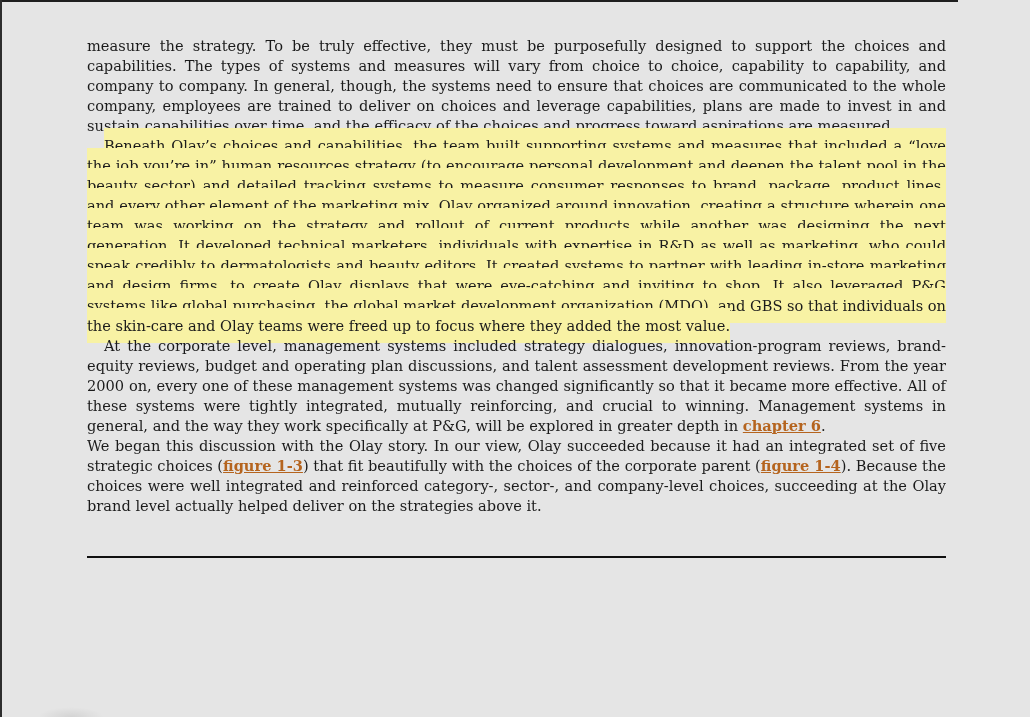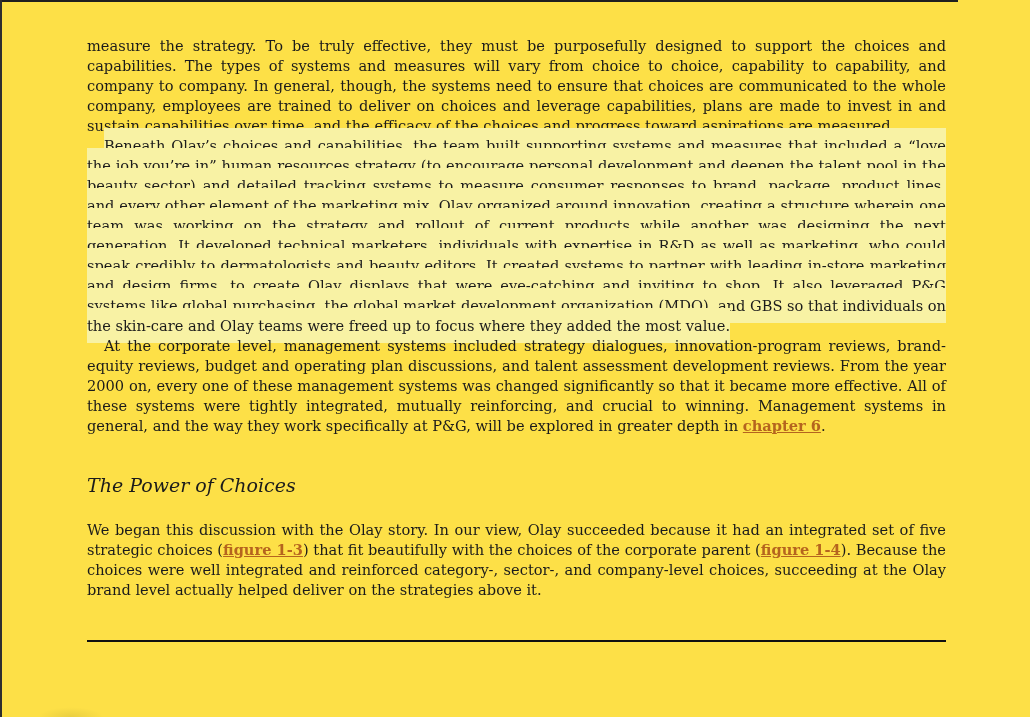--- a/index.html
+++ b/index.html
@@ -4,21 +4,21 @@
 <style>
   html, body {
     margin: 0;
     padding: 0;
     background: #ffffff;
   }
   .screen {
     position: relative;
     width: 1030px;
     height: 717px;
-    background: #fde047;
+    background: #e5e5e5;
     overflow: hidden;
     font-family: "DejaVu Serif", serif;
   }
   .top-border {
     position: absolute;
     top: 0;
     left: 0;
     width: 958px;
     height: 2px;
     background: #1f1f1f;
@@ -91,21 +91,20 @@
   <div class="left-border"></div>
 
   <div class="content">
 
     <p>measure the strategy. To be truly effective, they must be purposefully designed to support the choices and capabilities. The types of systems and measures will vary from choice to choice, capability to capability, and company to company. In general, though, the systems need to ensure that choices are communicated to the whole company, employees are trained to deliver on choices and leverage capabilities, plans are made to invest in and sustain capabilities over time, and the efficacy of the choices and progress toward aspirations are measured.</p>
 
     <p class="indent"><mark>Beneath Olay’s choices and capabilities, the team built supporting systems and measures that included a “love the job you’re in” human resources strategy (to encourage personal development and deepen the talent pool in the beauty sector) and detailed tracking systems to measure consumer responses to brand, package, product lines, and every other element of the marketing mix. Olay organized around innovation, creating a structure wherein one team was working on the strategy and rollout of current products while another was designing the next generation. It developed technical marketers, individuals with expertise in R&amp;D as well as marketing, who could speak credibly to dermatologists and beauty editors. It created systems to partner with leading in-store marketing and design firms, to create Olay displays that were eye-catching and inviting to shop. It also leveraged P&amp;G systems like global purchasing, the global market development organization (MDO), and GBS so that individuals on the skin-care and Olay teams were freed up to focus where they added the most value.</mark></p>
 
     <p class="indent"><span>At the corporate level, management systems included strategy dialogues, innovation-program reviews, brand-equity reviews, budget and operating plan discussions, and talent assessment development reviews. From the year 2000 on, every one of these management systems was changed significantly so that it became more effective. All of these systems were tightly integrated, mutually reinforcing, and crucial to winning. Management systems in general, and the way they work specifically at P&amp;G, will be explored in greater depth in </span><a class="doclink">chapter 6</a><span>.</span></p>
 
-    <h2 class="section-heading">The Power of Choices</h2>
 
     <p><span>We began this discussion with the Olay story. In our view, Olay succeeded because it had an integrated set of five strategic choices (</span><a class="doclink">figure 1-3</a><span>) that fit beautifully with the choices of the corporate parent (</span><a class="doclink">figure 1-4</a><span>). Because the choices were well integrated and reinforced category-, sector-, and company-level choices, succeeding at the Olay brand level actually helped deliver on the strategies above it.</span></p>
 
     <hr class="section-divider">
   </div>
 
   <div class="floating-shadow"></div>
 </div>
 
 </body></html>

